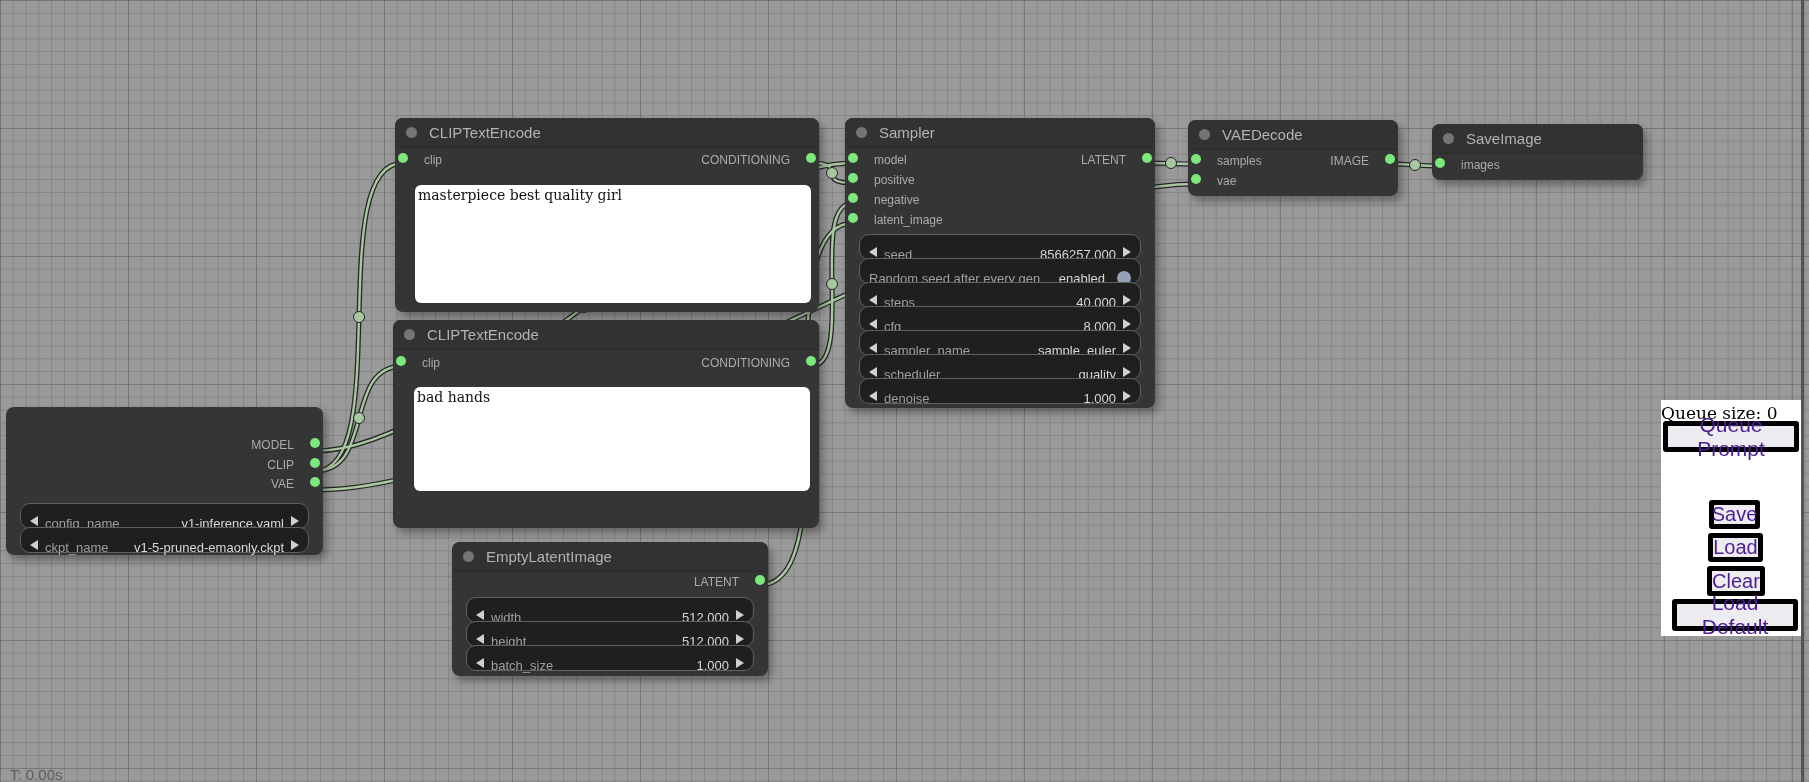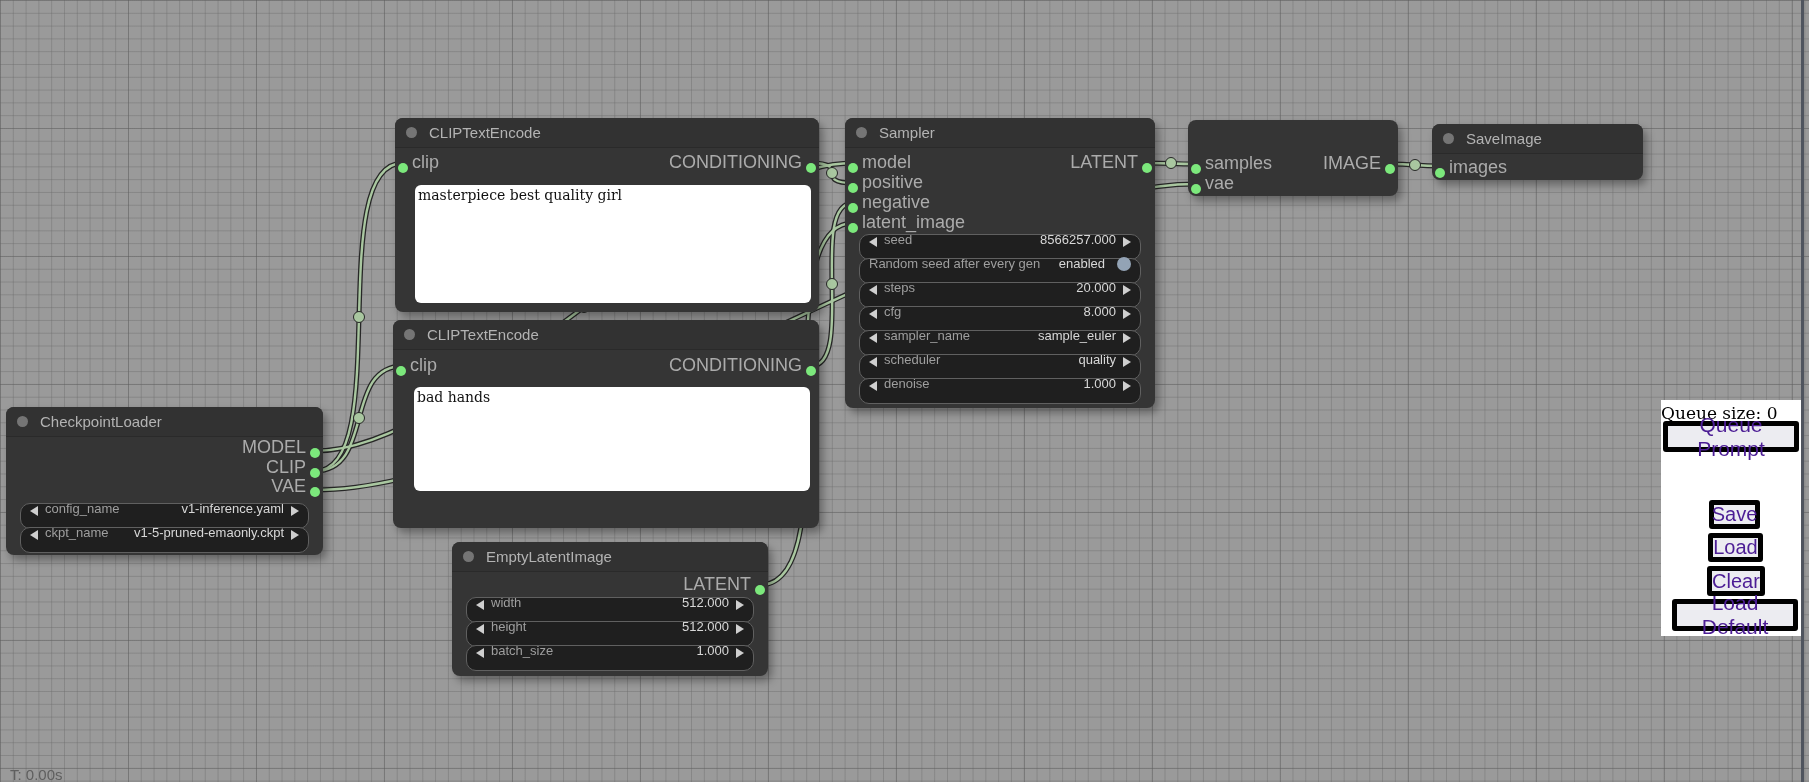--- a/index.html
+++ b/index.html
@@ -31,29 +31,29 @@
     background: #323232; border-radius: 8px 8px 0 0;
     border-bottom: 1px solid #2a2a2a;
     display: flex; align-items: center;
   }
   .hdot {
     width: 11px; height: 11px; border-radius: 50%;
     background: #757575; margin-left: 11px; flex: none;
   }
   .ntitle { margin-left: 12px; font-size: 15px; color: #b3b3b3; white-space: nowrap; }
 
-  .slot { position: absolute; height: 20px; display: flex; align-items: flex-end; gap: 4px; font-size: 18px; color: #ababab; white-space: nowrap; }
+  .slot { position: absolute; height: 20px; display: flex; align-items: flex-start; gap: 16px; font-size: 12px; color: #ababab; white-space: nowrap; }
   .slot.in  { left: 3px; }
   .slot.out { right: 3px; }
   .sdot { width: 10px; height: 10px; border-radius: 50%; background: #7ce87c; flex: none; }
 
   .widget {
     position: absolute; left: 14px; right: 14px; height: 20px;
     background: #1f1f1f; border: 1px solid #606060; border-radius: 10px;
-    display: flex; align-items: flex-end; padding: 12px 9px; gap: 7px;
+    display: flex; align-items: flex-start; padding: 12px 9px; gap: 7px;
     font-size: 13px; white-space: nowrap;
   }
   .wname { color: #9f9f9f; }
   .wval  { margin-left: auto; color: #d8d8d8; }
   .arr { width: 0; height: 0; flex: none; }
   .arr-l { border-top: 5px solid transparent; border-bottom: 5px solid transparent; border-right: 8px solid #cfcfcf; }
   .arr-r { border-top: 5px solid transparent; border-bottom: 5px solid transparent; border-left: 8px solid #cfcfcf; }
   .toggle-dot { width: 14px; height: 14px; border-radius: 50%; background: #93a3b5; flex: none; margin-left: 5px; }
 
   .prompt-box {
@@ -115,24 +115,20 @@
       <circle cx="359" cy="317" r="5.5"></circle>
       <circle cx="359" cy="418" r="5.5"></circle>
       <circle cx="832" cy="173" r="5.5"></circle>
       <circle cx="832" cy="284" r="5.5"></circle>
       <circle cx="1171" cy="163" r="5.5"></circle>
       <circle cx="1415" cy="165" r="5.5"></circle>
     </g>
   </svg>
 
   <div class="node" style="left:6px;top:407px;width:317px;height:148px">
-    <div class="node-header">
-      <span class="hdot"></span>
-      <span class="ntitle">CheckpointLoader</span>
-    </div>
     <div class="slot out" style="top:31px">
       <span>MODEL</span>
         <span class="sdot"></span>
     </div>
     <div class="slot out" style="top:51px">
       <span>CLIP</span>
         <span class="sdot"></span>
     </div>
     <div class="slot out" style="top:70px">
       <span>VAE</span>
@@ -216,21 +212,21 @@
       <span class="arr arr-r"></span>
     </div>
     <div class="widget" style="top:140px">
       <span class="wname" style="margin-left:0">Random seed after every gen</span>
       <span class="wval">enabled</span>
       <span class="toggle-dot"></span>
     </div>
     <div class="widget" style="top:164px">
       <span class="arr arr-l"></span>
       <span class="wname">steps</span>
-      <span class="wval">20.000</span>
+      <span class="wval">40.000</span>
       <span class="arr arr-r"></span>
     </div>
     <div class="widget" style="top:188px">
       <span class="arr arr-l"></span>
       <span class="wname">cfg</span>
       <span class="wval">8.000</span>
       <span class="arr arr-r"></span>
     </div>
     <div class="widget" style="top:212px">
       <span class="arr arr-l"></span>
@@ -246,20 +242,24 @@
     </div>
     <div class="widget" style="top:260px">
       <span class="arr arr-l"></span>
       <span class="wname">denoise</span>
       <span class="wval">1.000</span>
       <span class="arr arr-r"></span>
     </div>
   </div>
 
   <div class="node" style="left:1188px;top:120px;width:210px;height:76px">
+    <div class="node-header">
+      <span class="hdot"></span>
+      <span class="ntitle">VAEDecode</span>
+    </div>
     <div class="slot in" style="top:34px">
       <span class="sdot"></span>
         <span>samples</span>
     </div>
     <div class="slot in" style="top:54px">
       <span class="sdot"></span>
         <span>vae</span>
     </div>
     <div class="slot out" style="top:34px">
       <span>IMAGE</span>

